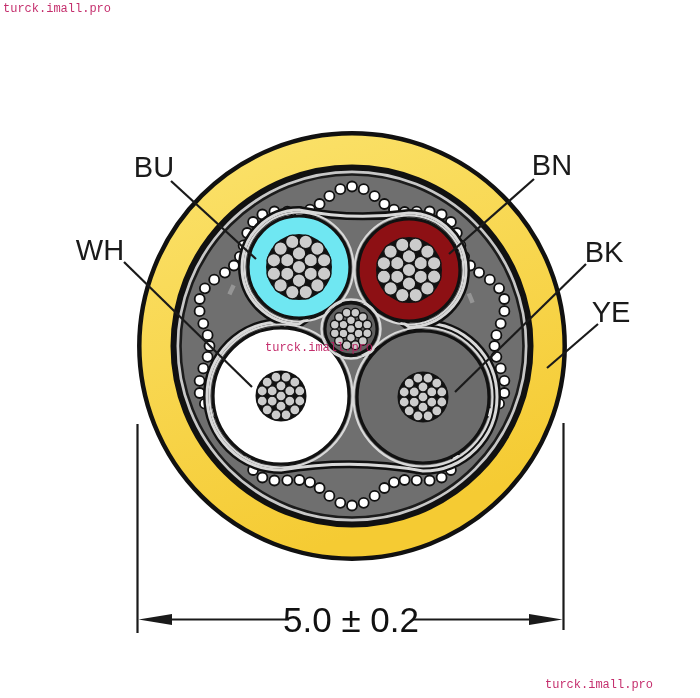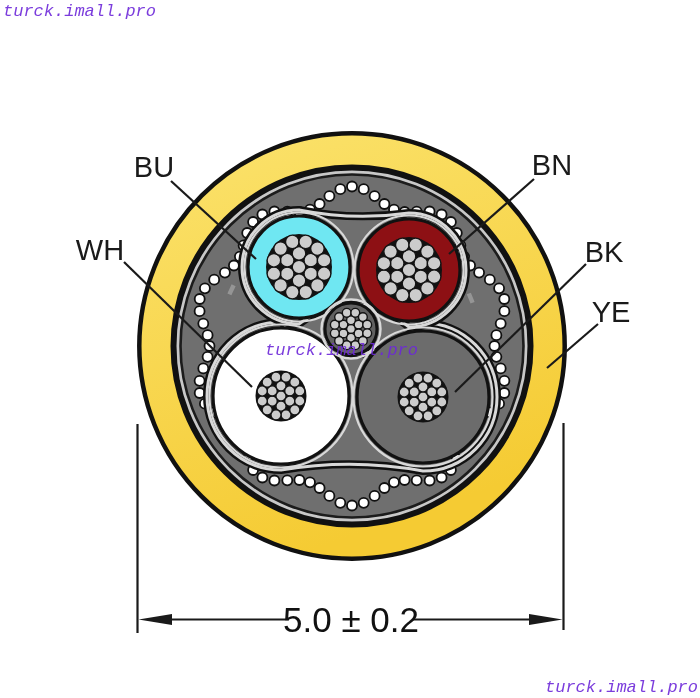--- a/index.html
+++ b/index.html
@@ -1,21 +1,21 @@
 <!DOCTYPE html>
 <html><head>
 <meta charset="utf-8">
 <style>
   html,body{margin:0;padding:0;background:#ffffff;}
   body{width:700px;height:698px;position:relative;overflow:hidden;
        font-family:"Liberation Sans", sans-serif;}
   .stage{position:absolute;inset:0;}
   svg{display:block;}
   .watermark{position:absolute;font-family:"Liberation Mono","DejaVu Sans Mono",monospace;
-             font-size:17px;color:#6d28d9;opacity:.9;white-space:pre;letter-spacing:0;font-style:italic;}
+             font-size:12px;color:#be185d;opacity:.9;white-space:pre;letter-spacing:0;}
   .wm-tl{left:3px;top:2px;}
   .wm-center{left:265px;top:341px;z-index:5;}
   .wm-br{left:545px;top:678px;}
   .lbl{font-family:"Liberation Sans", sans-serif;font-size:29px;fill:#1a1a1a;}
   .dim-text{font-family:"Liberation Sans", sans-serif;font-size:35px;fill:#111111;}
   .leader{stroke:#1a1a1a;stroke-width:2.2;fill:none;}
   .dimline{stroke:#1a1a1a;stroke-width:2.2;fill:none;}
 </style>
 </head>
 <body>

